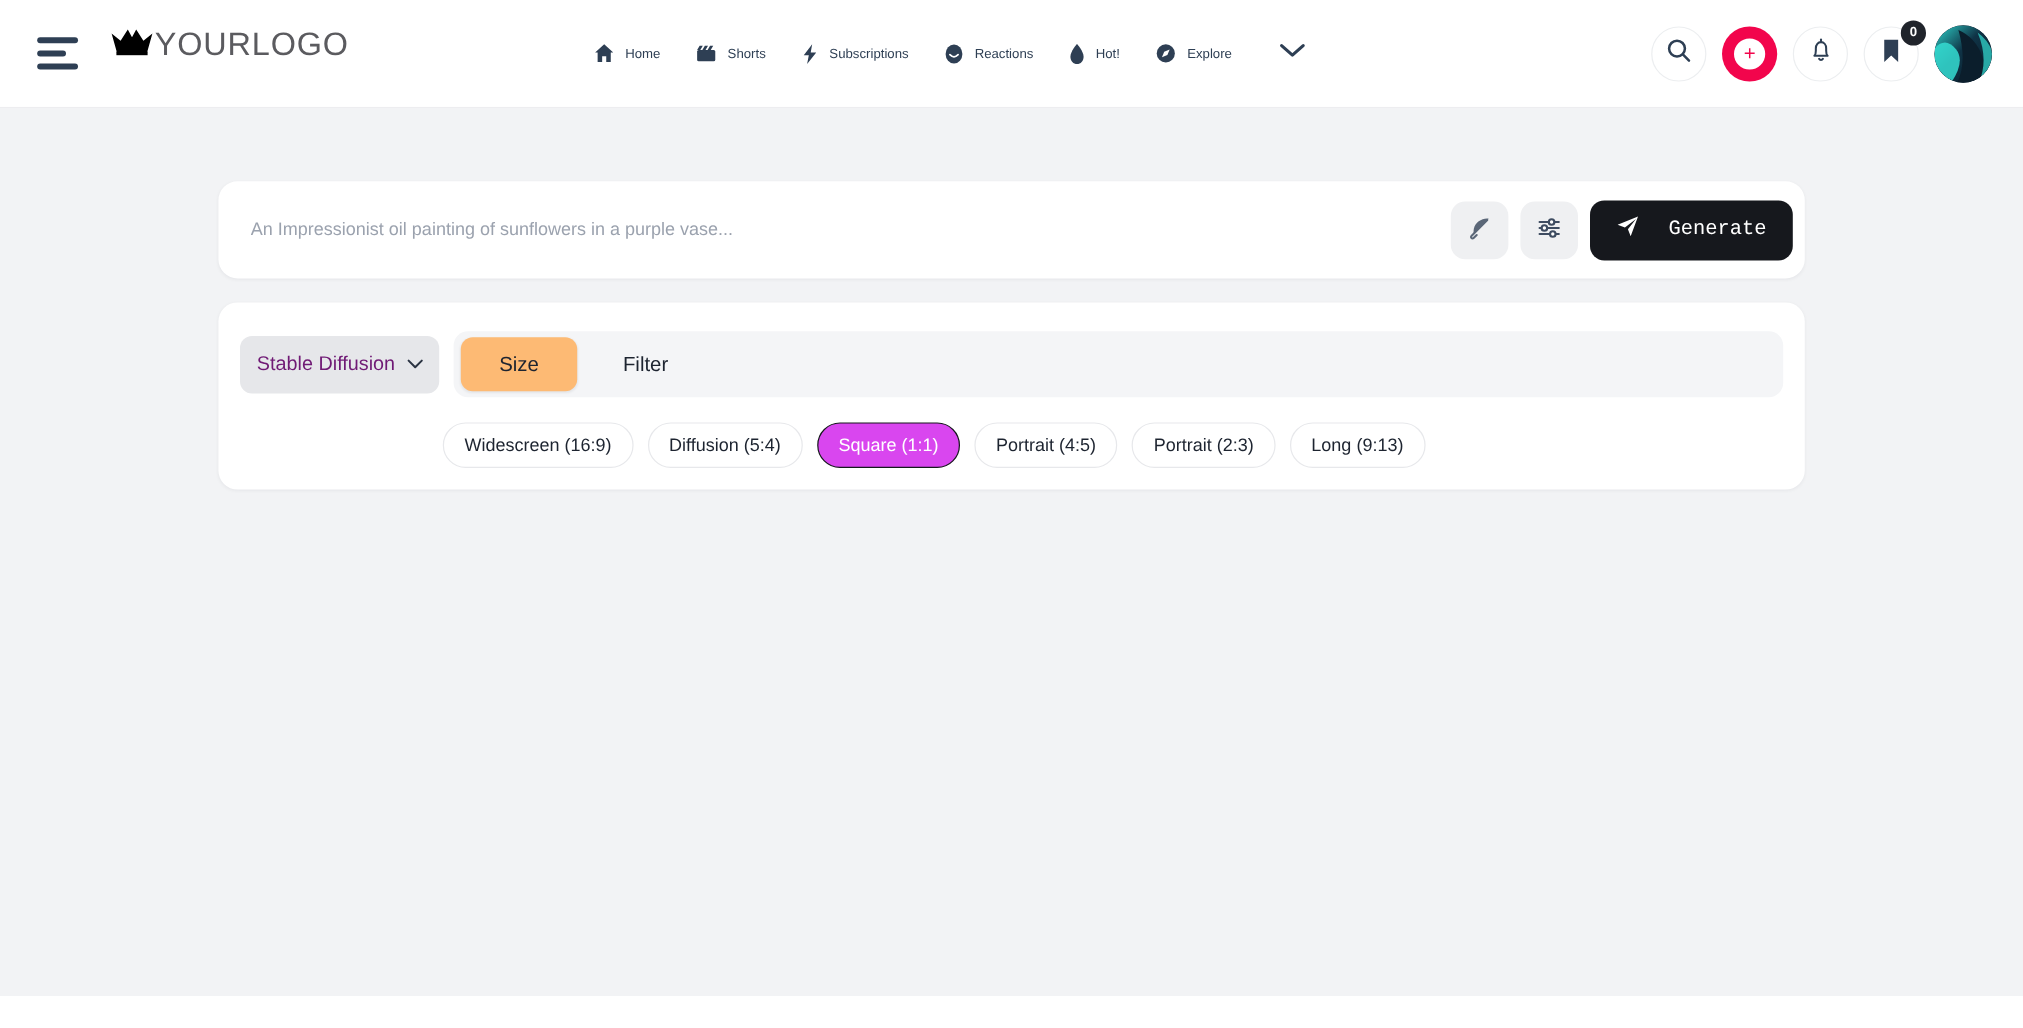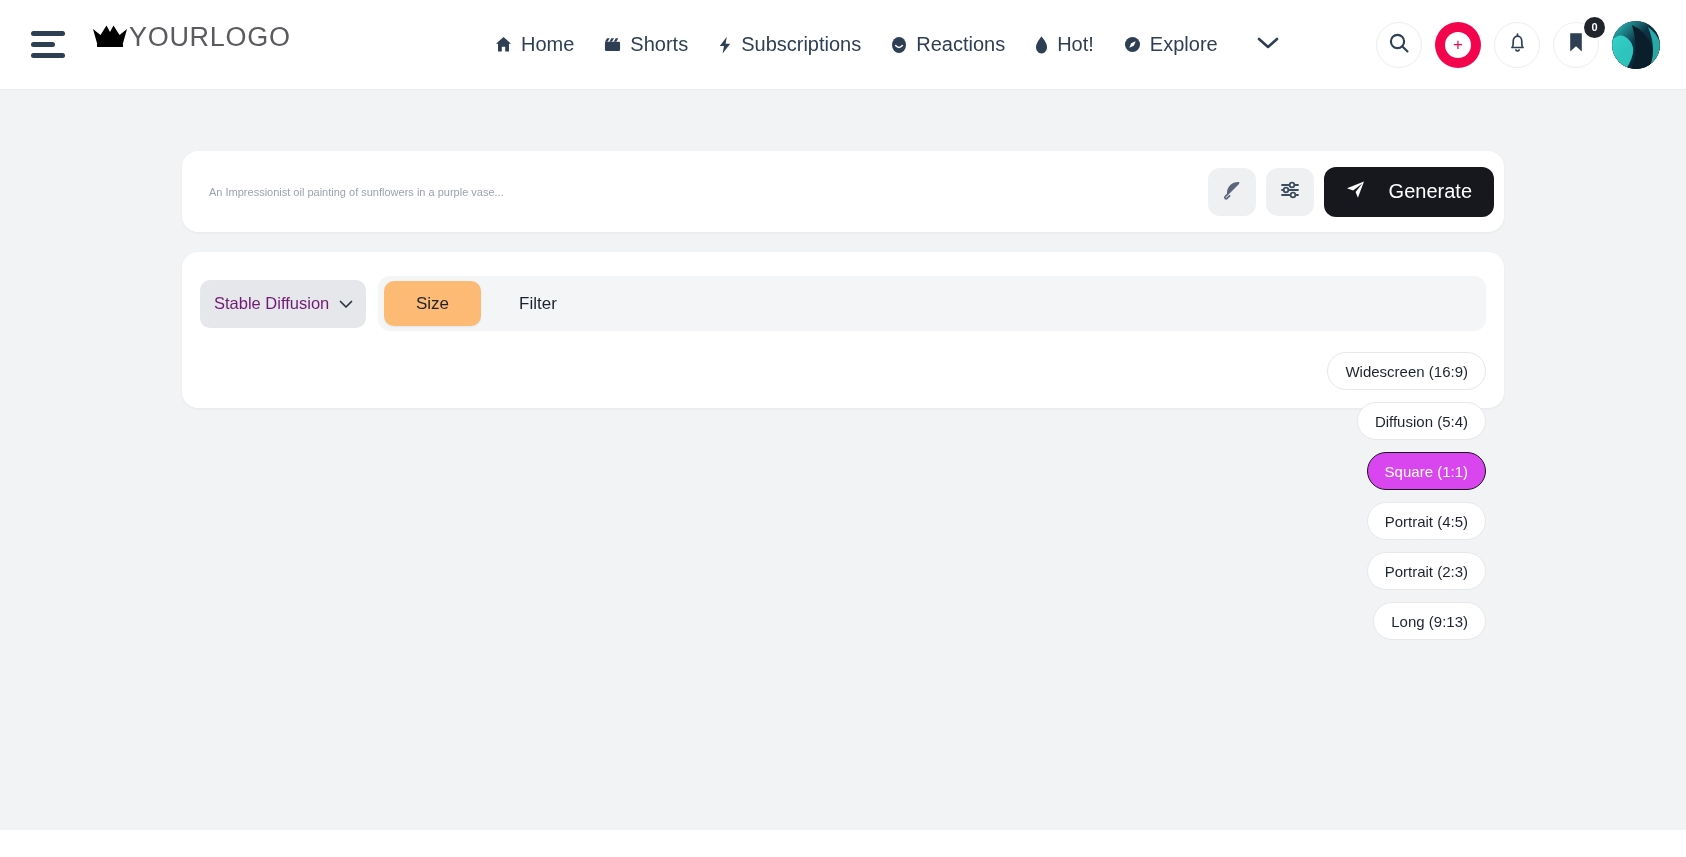--- a/index.html
+++ b/index.html
@@ -58,21 +58,21 @@
   .mainnav {
     position: absolute;
     left: 480px; top: 0;
     height: 89px;
     display: flex; align-items: center; gap: 0px;
   }
   .navitem {
     display: flex; align-items: center; gap: 9px;
     padding: 6px 15px;
     color: #2e3f54;
-    font-size: 20px;
+    font-size: 11px;
     cursor: pointer;
     white-space: nowrap;
   }
   .navitem svg { display:block; flex: none; }
   .navcaret {
     display:flex; align-items:center; justify-content:center;
     padding: 6px 14px; margin-left: 10px; cursor: pointer;
   }
 
   .headerright {
@@ -146,21 +146,21 @@
     height: 81px;
     background: #ffffff;
     border-radius: 16px;
     box-shadow: 0 1px 3px rgba(20,25,40,0.05);
     display: flex; align-items: center;
   }
   .promptinput {
     flex: 1;
     border: none; outline: none; background: transparent;
     font-family: "Liberation Sans", sans-serif;
-    font-size: 11px;
+    font-size: 15px;
     color: #2e3f54;
     padding: 0 24px 0 27px;
     height: 100%;
   }
   .promptinput::placeholder { color: #9ba2ae; }
   .prompttools {
     display: flex; align-items: center; gap: 10px;
     padding-right: 10px;
   }
   .toolbtn {
@@ -172,22 +172,22 @@
     cursor: pointer;
   }
   .generatebtn {
     height: 50px;
     border-radius: 12px;
     background: #16181d;
     color: #ffffff;
     border: none;
     display: flex; align-items: center; gap: 24px;
     padding: 0 22px;
-    font-family: Liberation Sans, sans-serif;
-    font-size: 20px;
+    font-family: Liberation Mono, monospace;
+    font-size: 17px;
     cursor: pointer;
     white-space: nowrap;
   }
 
   
   .optionscard {
     position: relative;
     margin-top: 20px;
     width: 1322px;
     height: 156px;
@@ -232,24 +232,23 @@
     color: #1d2430;
     cursor: pointer;
     white-space: nowrap;
   }
   .tab.active {
     background: #fdba74;
     box-shadow: 0 1px 2px rgba(20,25,40,0.07);
   }
 
   .chiprow {
-    display: flex; align-items: flex-end; gap: 12px;
+    display: flex; align-items: center; gap: 12px;
     margin-top: 21px;
     padding-left: 169px;
-    flex-direction: column;
   }
   .chip {
     height: 38px;
     border-radius: 19px;
     border: 1px solid #e7e8eb;
     background: #ffffff;
     color: #1d2430;
     font-family: "Liberation Sans", sans-serif;
     font-size: 15px;
     display: flex; align-items: center; justify-content: center;

